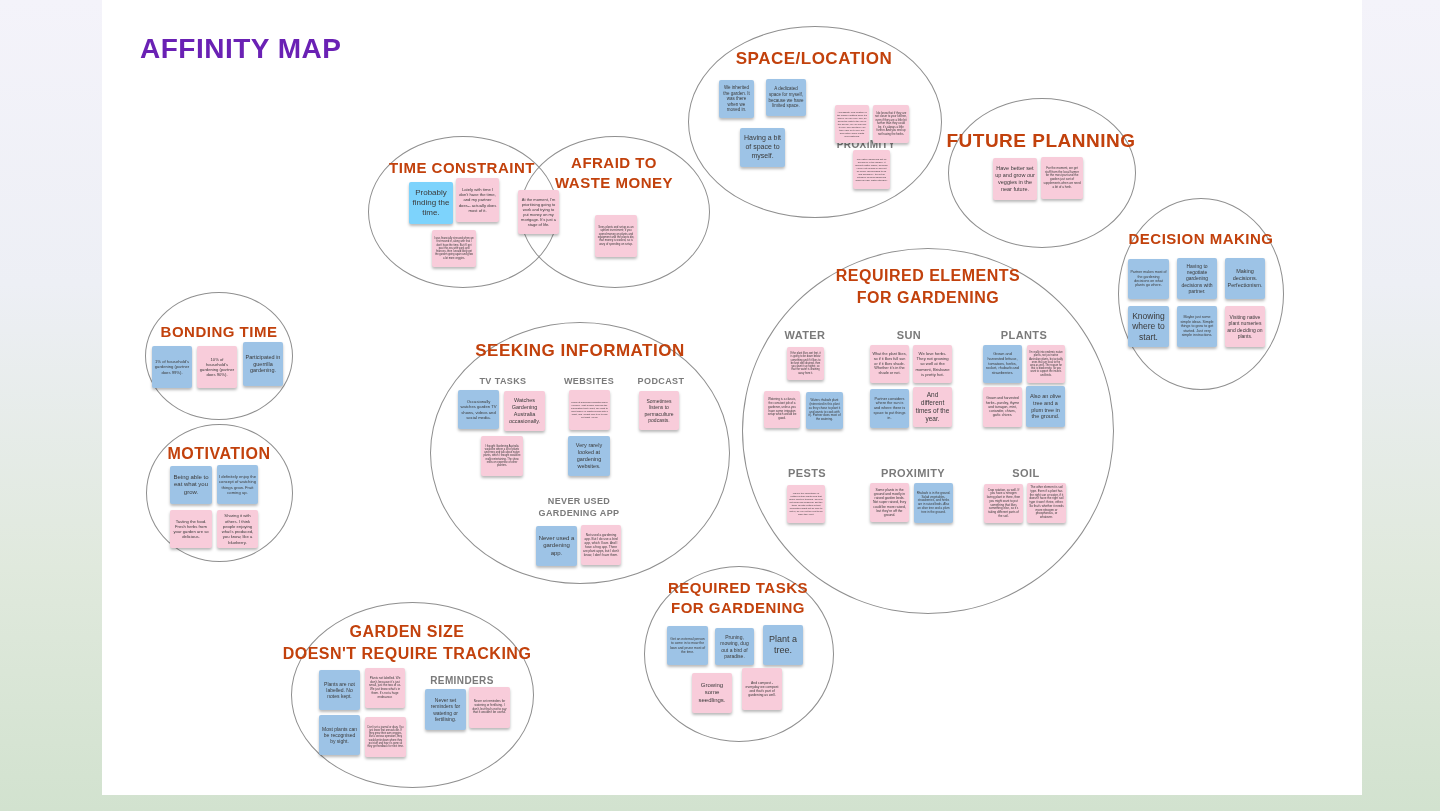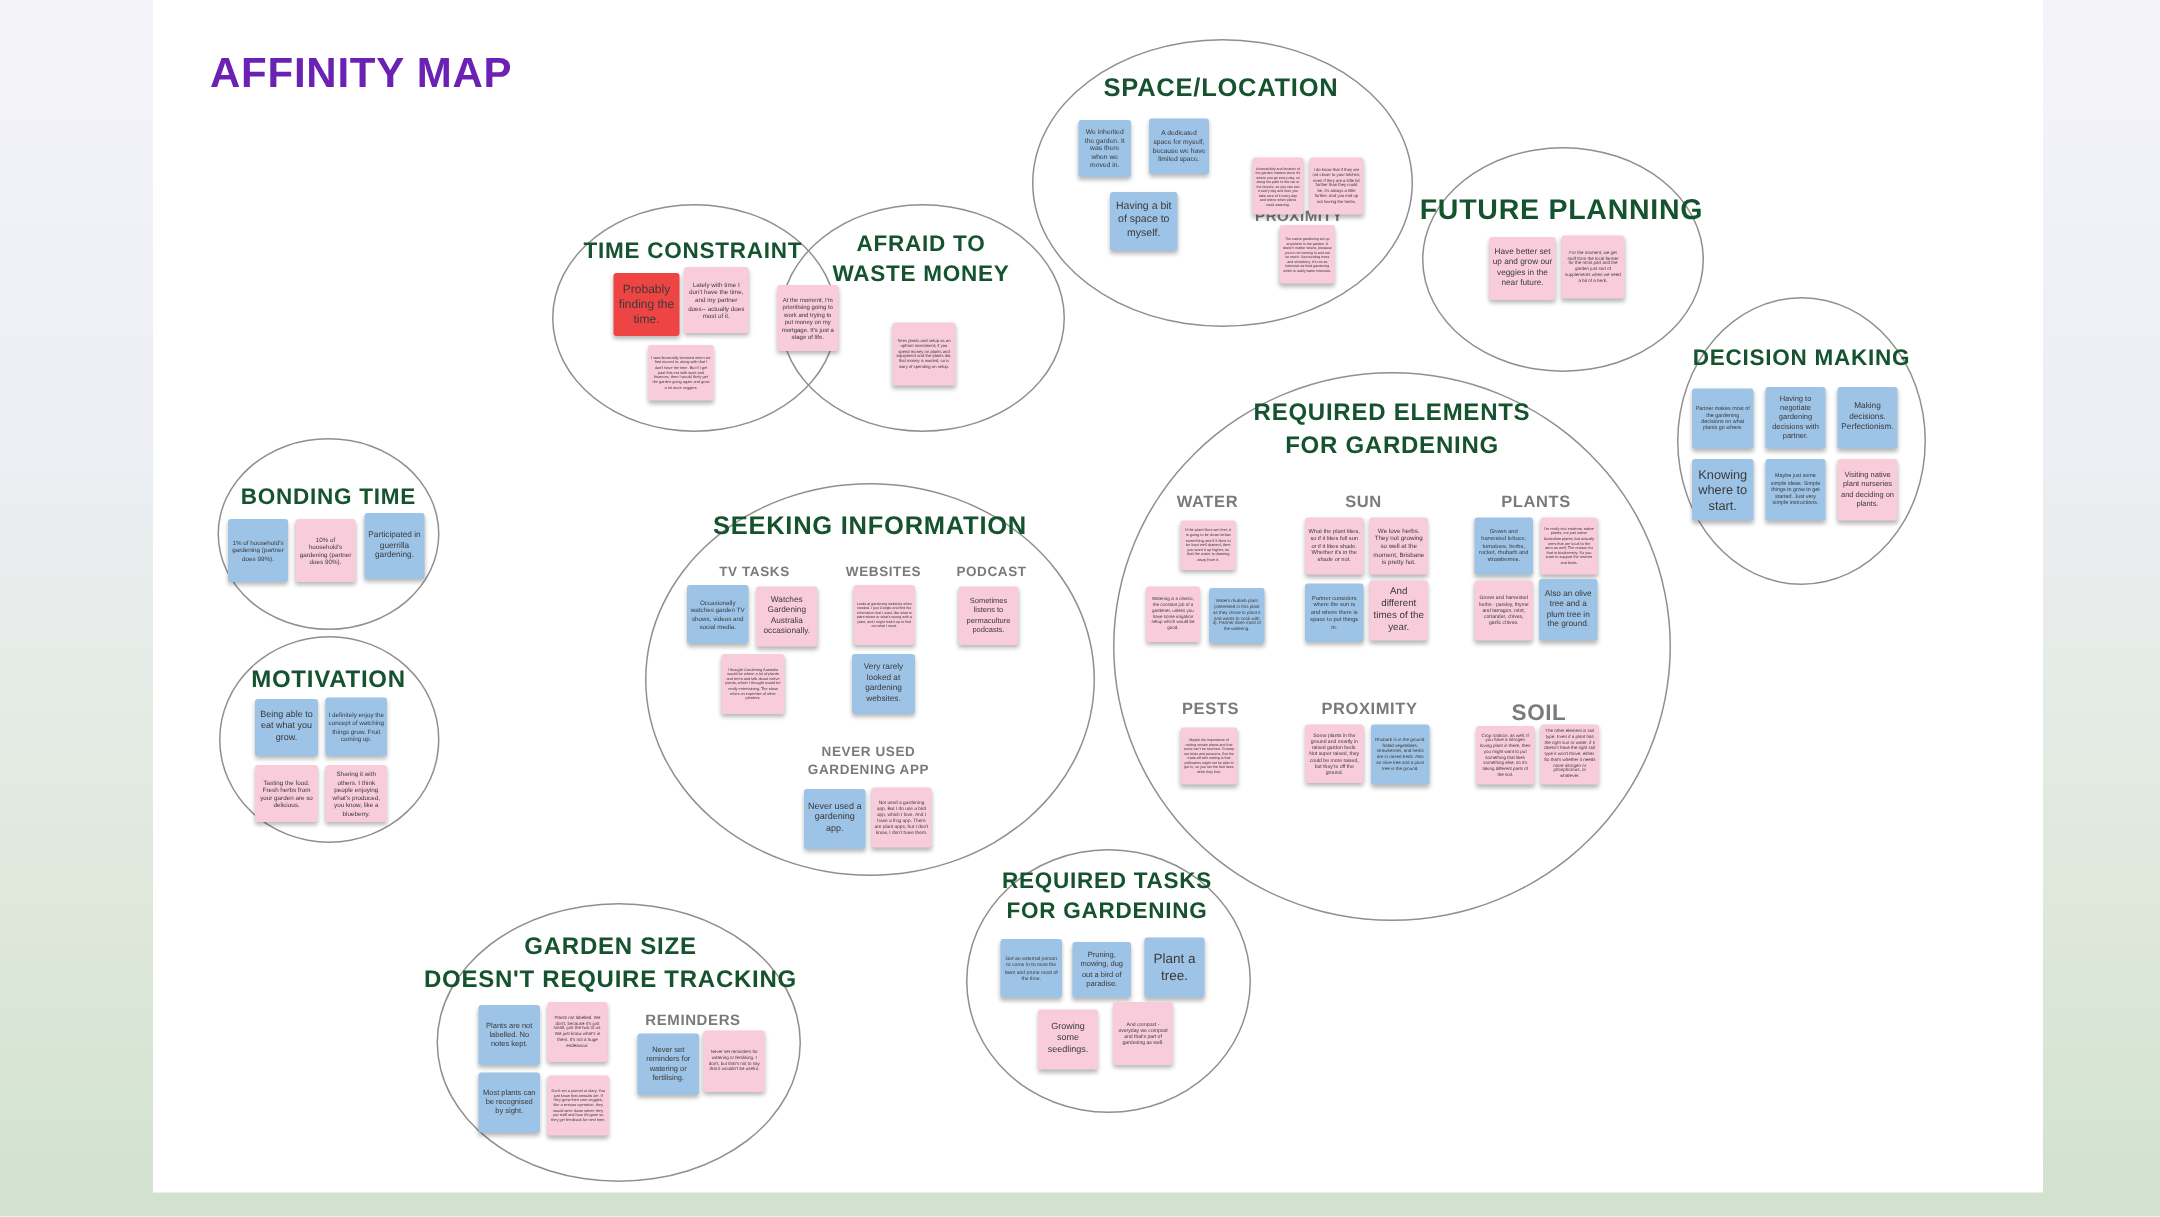--- a/index.html
+++ b/index.html
@@ -5,38 +5,38 @@
   * { margin:0; padding:0; box-sizing:border-box; }
   html,body { width:1440px; height:811px; overflow:hidden;
     font-family:"Liberation Sans", sans-serif; }
   body { background:linear-gradient(180deg,#f4f3fa 0%,#edeff5 35%,#e0e9dd 70%,#d2e2cf 100%); }
   .canvas { position:absolute; left:102px; top:0; width:1260px; height:795px; background:#ffffff; }
   .board { position:absolute; left:0; top:0; width:1440px; height:811px; }
   .page-title { position:absolute; left:140px; top:33px; font-size:28px; font-weight:bold;
     color:#6a21b4; letter-spacing:0.5px; }
   .cluster-ellipse { position:absolute; border:1.5px solid #8f8f8f; border-radius:50%;
     background:transparent; }
-  .cluster-title { position:absolute; transform:translateX(-50%); color:#14532d;
+  .cluster-title { position:absolute; transform:translateX(-50%); color:#c2410c;
     font-weight:bold; white-space:pre-line; text-align:center; letter-spacing:0.5px; line-height:1.35; }
   .sub-label { position:absolute; transform:translateX(-50%); color:#7a7a7a;
     font-weight:bold; white-space:pre-line; text-align:center; letter-spacing:0.4px; line-height:1.3; }
   .note { position:absolute; border-radius:2px; box-shadow:0 2px 3px rgba(0,0,0,0.28);
     display:flex; align-items:center; justify-content:center; text-align:center;
     color:#3a3a3a; padding:2px; line-height:1.25; overflow:hidden; }
 </style>
 </head>
 <body>
 
 <div class="canvas"></div>
 <div class="board">
   <h1 class="page-title">AFFINITY MAP</h1>
   <div id="clusters">
       <div class="cluster-ellipse" style="left: 368px; top: 136px; width: 190px; height: 152px;"></div>
       <div class="cluster-title" style="left: 462px; top: 158px; font-size: 15px; width: 260px;">TIME CONSTRAINT</div>
-      <div class="note" style="left: 409px; top: 182px; width: 44px; height: 42px; font-size: 8px; background: #ef4444;">Probably finding the time.</div>
+      <div class="note" style="left: 409px; top: 182px; width: 44px; height: 42px; font-size: 8px; background: #7dd3fc;">Probably finding the time.</div>
       <div class="note" style="left: 456px; top: 178px; width: 43px; height: 44px; font-size: 4.2px; background: rgb(248, 204, 218);">Lately with time I don't have the time, and my partner does-- actually does most of it.</div>
       <div class="note" style="left: 432px; top: 230px; width: 44px; height: 37px; font-size: 2.6px; background: rgb(248, 204, 218);">I was financially stressed when we first moved in, along with that I don't have the time. But if I get past this era with work and finances, then I would likely get the garden going again and grow a lot more veggies.</div>
       <div class="cluster-ellipse" style="left: 520px; top: 136px; width: 190px; height: 152px;"></div>
       <div class="cluster-title" style="left: 614px; top: 153px; font-size: 15px; width: 260px;">AFRAID TO
 WASTE MONEY</div>
       <div class="note" style="left: 518px; top: 190px; width: 41px; height: 44px; font-size: 4px; background: rgb(248, 204, 218);">At the moment, I'm prioritising going to work and trying to put money on my mortgage. It's just a stage of life.</div>
       <div class="note" style="left: 595px; top: 215px; width: 42px; height: 42px; font-size: 2.8px; background: rgb(248, 204, 218);">Sees plants and setup as an upfront investment; if you spend money on plants and equipment and the plants die, that money is wasted, so is wary of spending on setup.</div>
       <div class="cluster-ellipse" style="left: 688px; top: 26px; width: 254px; height: 192px;"></div>
       <div class="cluster-title" style="left: 814px; top: 48px; font-size: 17px; width: 260px;">SPACE/LOCATION</div>
       <div class="sub-label" style="left: 866px; top: 90px; font-size: 10px; width: 160px; margin-top: 48px;">PROXIMITY</div>
@@ -85,21 +85,21 @@
       <div class="note" style="left: 536px; top: 526px; width: 41px; height: 40px; font-size: 6px; background: rgb(157, 195, 230);">Never used a gardening app.</div>
       <div class="note" style="left: 581px; top: 525px; width: 40px; height: 40px; font-size: 3.2px; background: rgb(248, 204, 218);">Not used a gardening app. But I do use a bird app, which I love. And I have a frog app. There are plant apps, but I don't know, I don't have them.</div>
       <div class="cluster-ellipse" style="left: 742px; top: 248px; width: 372px; height: 366px;"></div>
       <div class="cluster-title" style="left: 928px; top: 265px; font-size: 16px; width: 260px;">REQUIRED ELEMENTS
 FOR GARDENING</div>
       <div class="sub-label" style="left: 805px; top: 328px; font-size: 11px; width: 160px;">WATER</div>
       <div class="sub-label" style="left: 909px; top: 328px; font-size: 11px; width: 160px;">SUN</div>
       <div class="sub-label" style="left: 1024px; top: 328px; font-size: 11px; width: 160px;">PLANTS</div>
       <div class="sub-label" style="left: 807px; top: 466px; font-size: 11px; width: 160px;">PESTS</div>
       <div class="sub-label" style="left: 913px; top: 466px; font-size: 11px; width: 160px;">PROXIMITY</div>
-      <div class="sub-label" style="left: 1021px; top: 466px; font-size: 15px; width: 160px; padding-left: 10px;">SOIL</div>
+      <div class="sub-label" style="left: 1021px; top: 466px; font-size: 11px; width: 160px; padding-left: 10px;">SOIL</div>
       <div class="note" style="left: 787px; top: 347px; width: 37px; height: 33px; font-size: 2.6px; background: rgb(248, 204, 218);">If the plant likes wet feet, it is going to be down below something and if it likes to be kept well drained, then you want it up higher, so that the water is draining away from it.</div>
       <div class="note" style="left: 764px; top: 391px; width: 36px; height: 37px; font-size: 3px; background: rgb(248, 204, 218);">Watering is a classic, the constant job of a gardener, unless you have some irrigation setup which would be good.</div>
       <div class="note" style="left: 806px; top: 392px; width: 37px; height: 37px; font-size: 3px; background: rgb(157, 195, 230);">Waters rhubarb plant (interested in this plant as they chose to plant it and wants to cook with it). Partner does most of the watering.</div>
       <div class="note" style="left: 870px; top: 345px; width: 39px; height: 38px; font-size: 3.8px; background: rgb(248, 204, 218);">What the plant likes, so if it likes full sun or if it likes shade. Whether it's in the shade or not.</div>
       <div class="note" style="left: 913px; top: 345px; width: 39px; height: 38px; font-size: 4.2px; background: rgb(248, 204, 218);">We love herbs. They not growing so well at the moment, Brisbane is pretty hot.</div>
       <div class="note" style="left: 870px; top: 389px; width: 39px; height: 39px; font-size: 3.8px; background: rgb(157, 195, 230);">Partner considers where the sun is and where there is space to put things in.</div>
       <div class="note" style="left: 913px; top: 387px; width: 39px; height: 40px; font-size: 6.5px; background: rgb(248, 204, 218);">And different times of the year.</div>
       <div class="note" style="left: 983px; top: 345px; width: 39px; height: 38px; font-size: 3.8px; background: rgb(157, 195, 230);">Grown and harvested lettuce, tomatoes, herbs, rocket, rhubarb and strawberries.</div>
       <div class="note" style="left: 1027px; top: 345px; width: 38px; height: 38px; font-size: 2.6px; background: rgb(248, 204, 218);">I'm really into endemic native plants, not just native Australian plants, but actually ones that are local to the area as well. The reason for that is biodiversity. So you want to support the insects and birds.</div>
       <div class="note" style="left: 983px; top: 387px; width: 39px; height: 40px; font-size: 3.4px; background: rgb(248, 204, 218);">Grown and harvested herbs - parsley, thyme and tarragon, mint, coriander, chives, garlic chives.</div>

